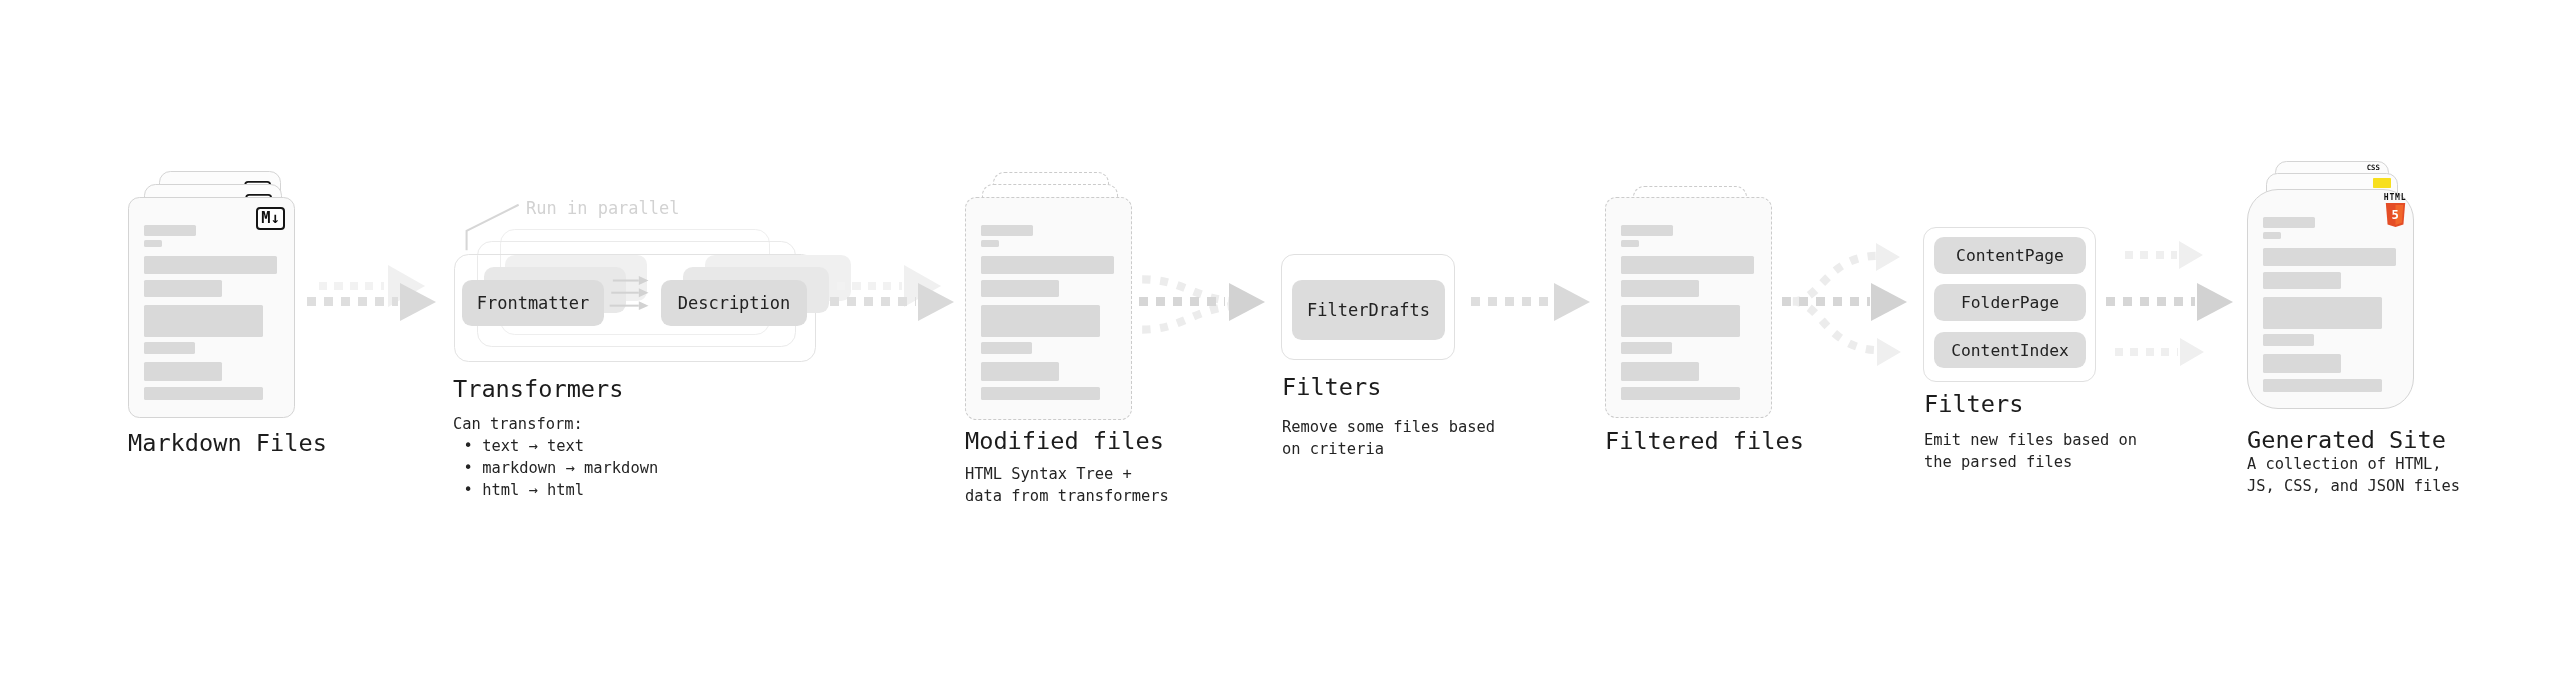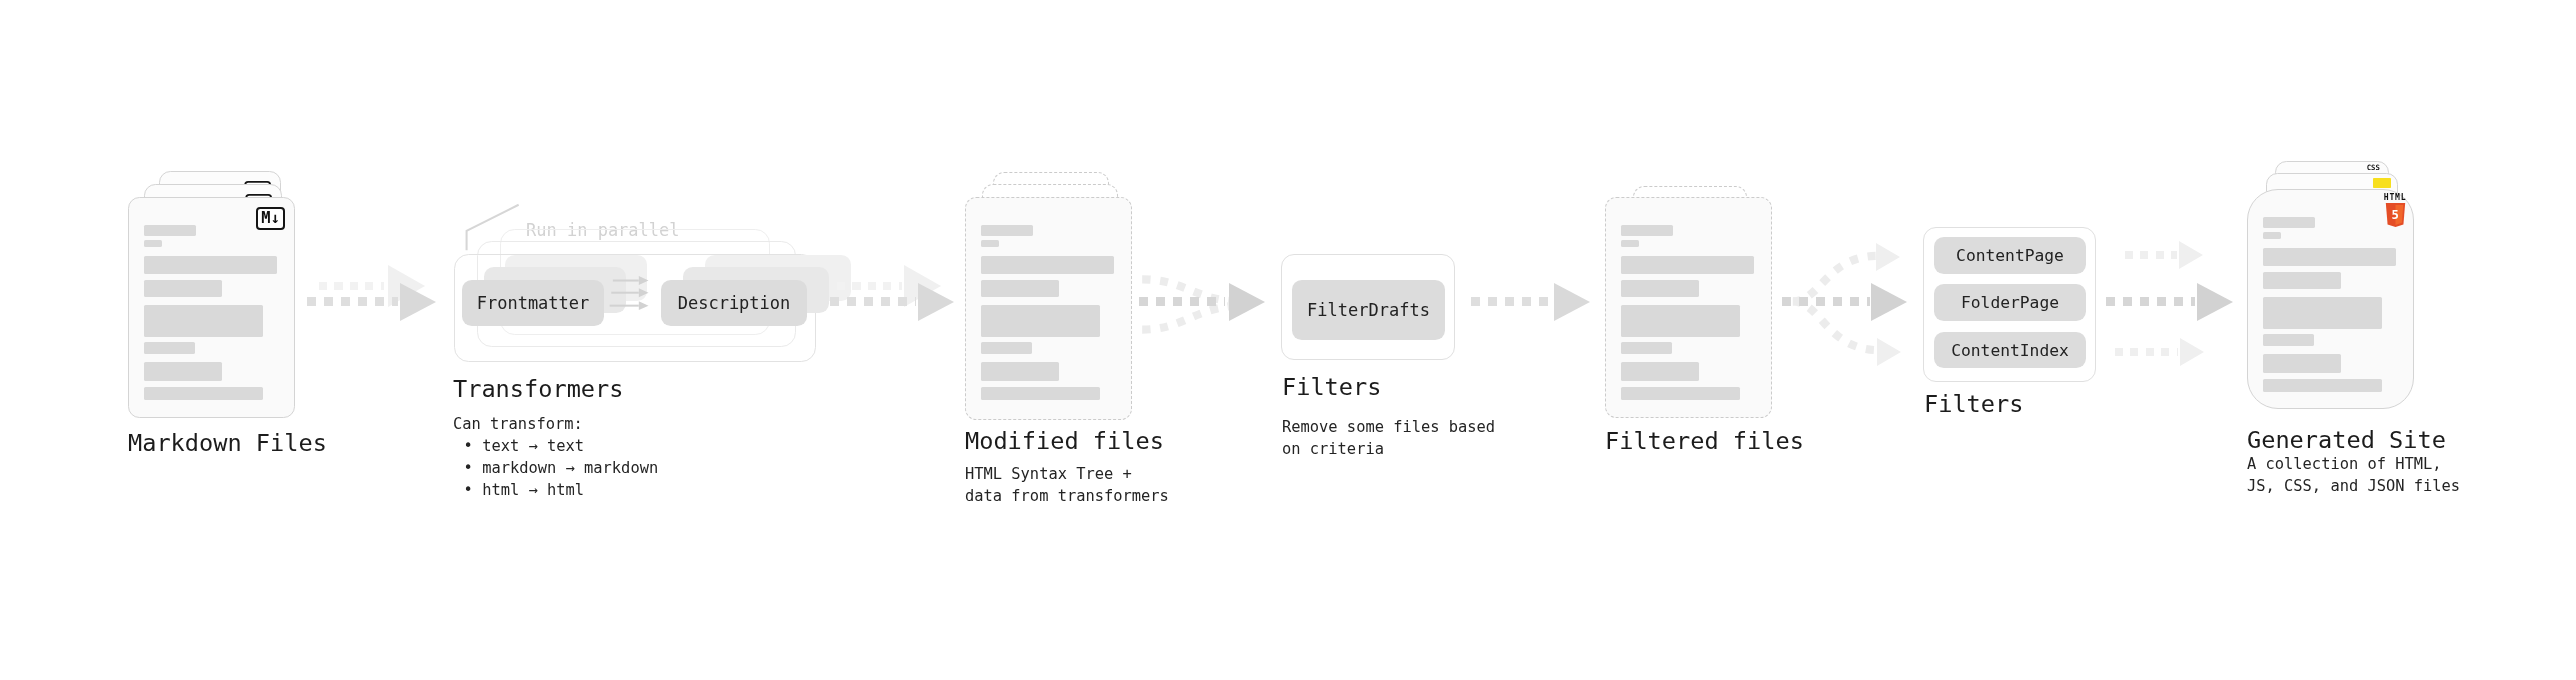--- a/index.html
+++ b/index.html
@@ -80,21 +80,21 @@
   <div class="title" style="left:128px;top:430px;">Markdown Files</div>
 
   <div class="dashline dash-ghost" style="left:319px;top:282px;width:65px;"></div>
   <div class="tri ghost" style="left:388px;top:265px;"></div>
   <div class="dashline dash-main" style="left:307px;top:297px;width:91px;"></div>
   <div class="tri main" style="left:400px;top:283px;"></div>
 
   <svg style="left:455px;top:195px;" width="98" height="61" viewBox="0 0 120 75">
     <polyline points="78,12 14,44 14,68" fill="none" stroke="#d6d6d6" stroke-width="2.5"></polyline>
   </svg>
-  <div class="annot" style="left:526px;top:220px;">Run in parallel</div>
+  <div class="annot" style="left:526px;top:198px;">Run in parallel</div>
 
   <div class="frame" style="left:500px;top:229px;width:270px;height:106px;border-color:#eeeeee;"></div>
   <div class="frame" style="left:477px;top:241px;width:319px;height:106px;border-color:#eaeaea;"></div>
   <div class="frame" style="left:454px;top:254px;width:362px;height:108px;"></div>
 
   <div class="pill ghost2" style="left:505px;top:255px;width:142px;height:46px;"></div>
   <div class="pill ghost1" style="left:484px;top:267px;width:142px;height:46px;"></div>
   <div class="pill" style="left:462px;top:280px;width:142px;height:46px;">Frontmatter</div>
 
   <div class="pill ghost2" style="left:705px;top:255px;width:146px;height:46px;"></div>
@@ -185,20 +185,24 @@
   <div class="tri light" style="left:1876px;top:243px;"></div>
   <div class="tri light" style="left:1877px;top:338px;"></div>
   <div class="dashline dash-dark" style="left:1782px;top:297px;width:88px;"></div>
   <div class="tri dark" style="left:1871px;top:283px;"></div>
 
   <div class="box" style="left:1923px;top:227px;width:173px;height:155px;"></div>
   <div class="pill" style="left:1934px;top:237px;width:152px;height:37px;font-size:16.3px;">ContentPage</div>
   <div class="pill" style="left:1934px;top:284px;width:152px;height:37px;font-size:16.3px;">FolderPage</div>
   <div class="pill" style="left:1934px;top:332px;width:152px;height:36px;font-size:16.3px;">ContentIndex</div>
   <div class="title" style="left:1924px;top:391px;">Filters</div>
+  <div class="desc" style="left:1924px;top:429px;">
+    <div>Emit new files based on</div>
+    <div>the parsed files</div>
+  </div>
 
   <div class="dashline dash-light" style="left:2125px;top:251px;width:52px;"></div>
   <div class="tri light" style="left:2179px;top:241px;"></div>
   <div class="dashline dash-dark" style="left:2106px;top:297px;width:89px;"></div>
   <div class="tri dark" style="left:2197px;top:283px;"></div>
   <div class="dashline dash-light" style="left:2115px;top:348px;width:63px;"></div>
   <div class="tri light" style="left:2180px;top:338px;"></div>
 
   <div class="card back" style="left:2275px;top:161px;width:114px;height:89px;">
     <div class="css-badge">

